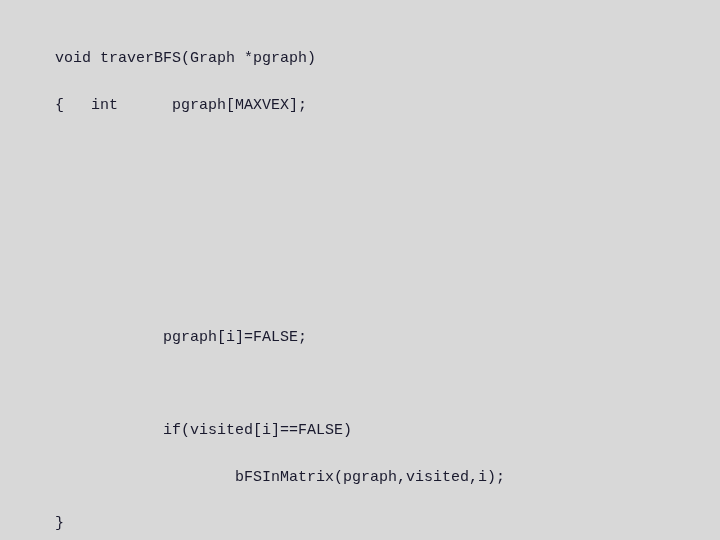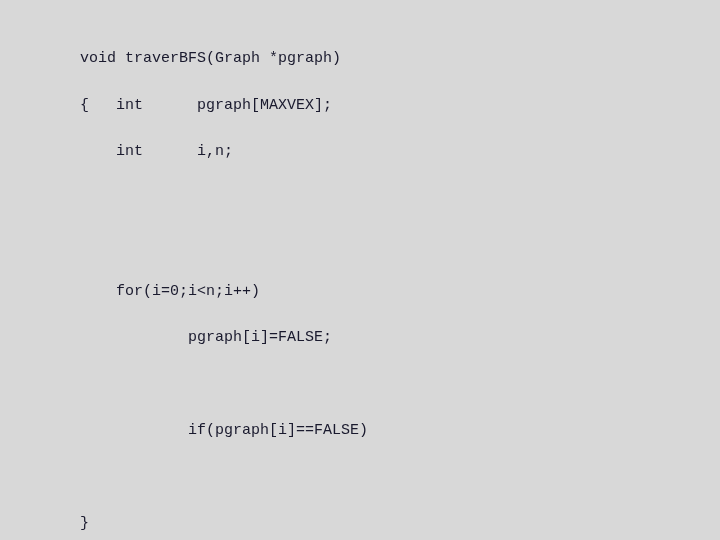--- a/index.html
+++ b/index.html
@@ -13,44 +13,44 @@
       height: 540px;
       background-color: #d8d8d8;
       display: flex;
       align-items: flex-start;
       justify-content: flex-start;
       font-family: 'Courier New', Courier, monospace;
       overflow: hidden;
     }
 
     .code-container {
-      padding: 24px 44px;
+      padding: 24px 19px;
       width: 100%;
       height: 100%;
     }
 
     .code-block {
       font-size: 15px;
       line-height: 1.55;
       color: #1a1a2e;
       white-space: pre;
     }
   </style>
 </head>
 <body>
 
 <div class="code-container">
   <div class="code-block">
     <span>void traverBFS(Graph *pgraph)</span><br>
     <span>{   int      pgraph[MAXVEX];</span><br>
-    <span>    int      i,n;</span><br>
     <br>
     <br>
-    <span>    for(i=0;i&lt;n;i++)</span><br>
+    <br>
+    <br>
     <span>            pgraph[i]=FALSE;</span><br>
     <br>
-    <span>            if(pgraph[i]==FALSE)</span><br>
-    <br>
+    <span>            if(visited[i]==FALSE)</span><br>
+    <span>                    bFSInMatrix(pgraph,visited,i);</span><br>
     <span>}</span><br>
     <br>
     
   </div>
 </div>
 
 </body></html>

